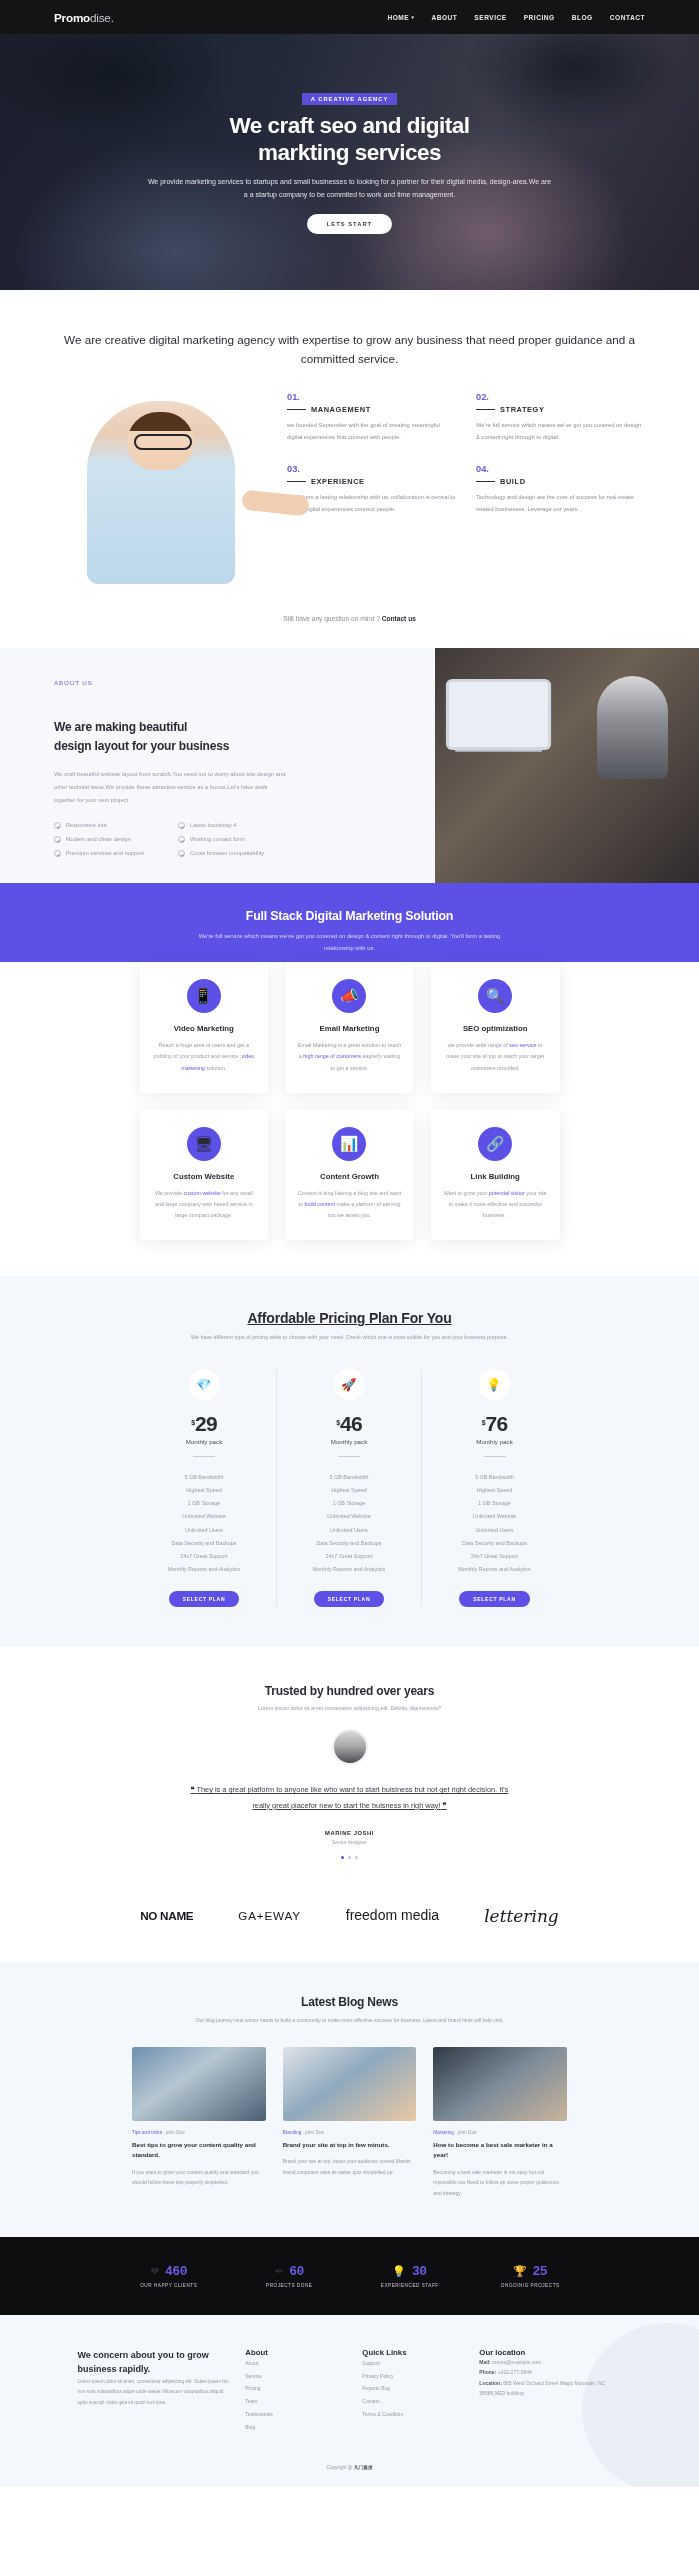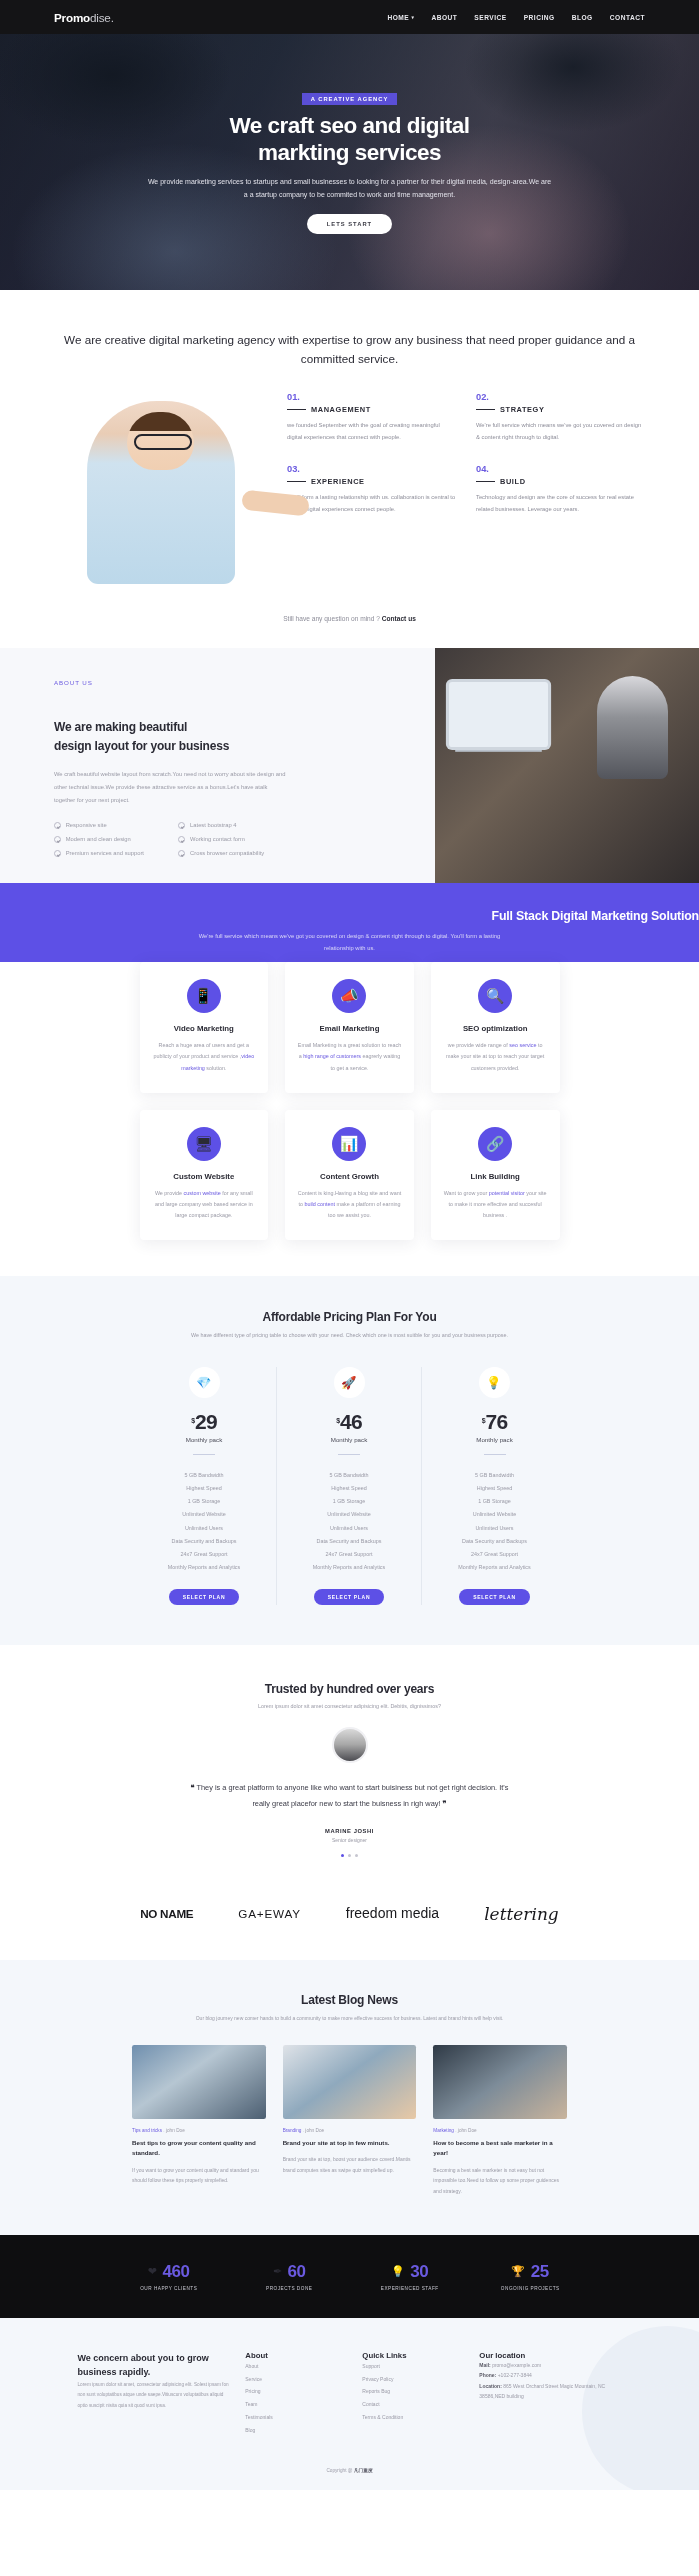--- a/index.html
+++ b/index.html
@@ -114,42 +114,42 @@
     box-shadow:0 0 0 3.1px #cfd6de, 0 11px 0 -6.2px #b9c1cb;
   }
   .about-right:after {
     content:""; position:absolute; right:31px; top:28px; width:71px; height:103px;
     background:linear-gradient(180deg,#d8d8dc 0%,#8f9196 40%,#53555c 100%);
     border-radius:36px 36px 7.8px 7.8px;
   }
 
   
   .fullstack { background:#5d50e6; padding:26.4px 0 44px; text-align:center; }
-  .fullstack h2 { color:#fff; font-size:12.4px; font-weight:700; letter-spacing:-0.2px;text-align:right; }
+  .fullstack h2 { color:#fff; font-size:12.4px; font-weight:700; letter-spacing:-0.2px; }
   .fullstack p { color:#dcd9f8; font-size:5.8px; line-height:2.1; margin:6.2px auto 0; width:326px; }
 
   .cards { margin-top:-36px; padding-bottom:36px; background:#fff; }
   .cards-inner { width:420px; margin:0 auto; display:grid; grid-template-columns:repeat(3,1fr); gap:17px; }
   .card {
     background:#fff; border-radius:3.9px; padding:17px 12.4px 18.6px; text-align:center;
     box-shadow:0 2.3px 15.5px rgba(40,40,80,.09);
   }
   .card-icon {
     width:34px; height:34px; border-radius:50%; margin:0 auto 11px;
     background:#5d50e6; display:flex; align-items:center; justify-content:center;
     font-size:14.8px;
   }
   .card h4 { font-size:7.8px; font-weight:700; margin-bottom:7px; }
   .card p { font-size:5.4px; line-height:2.1; color:#9a9aa6; }
   .card p a { color:#6a5ae0; text-decoration:none; }
   .cards-inner.second { margin-top:17px; }
 
   
   .pricing { background:#f4f7fb; padding:34px 0 40px; text-align:center; }
-  .pricing h2 { font-size:12px; font-weight:700; letter-spacing:-0.2px; }
+  .pricing h2 { font-size:14px; font-weight:700; letter-spacing:-0.2px;text-decoration:underline; }
   .pricing > p { font-size:5.4px; line-height:2.1; color:#9a9aa6; margin:5.4px auto 0; width:326px; }
   .plans { width:435px; margin:26.4px auto 0; display:grid; grid-template-columns:repeat(3,1fr); }
   .plan { padding:0 11px; border-right:0.8px solid #e3e8ef; }
   .plan:last-child { border-right:none; }
   .plan-icon {
     width:31px; height:31px; border-radius:50%; background:#fff; margin:0 auto 12.4px;
     display:flex; align-items:center; justify-content:center; font-size:12.4px;
   }
   .price { font-size:21px; font-weight:700; letter-spacing:-0.8px; line-height:1; }
   .price sup { font-size:7px; font-weight:700; vertical-align:6.2px; margin-right:0.8px; }
@@ -163,21 +163,21 @@
 
   
   .testi { padding:37px 0 26.4px; text-align:center; }
   .testi h2 { font-size:12px; font-weight:700; letter-spacing:-0.2px; }
   .testi > p.sub { font-size:5.4px; color:#9a9aa6; margin-top:6.2px; }
   .avatar {
     width:36px; height:36px; border-radius:50%; margin:18.6px auto 17px;
     background:linear-gradient(180deg,#d9d9d9 0%,#a8a8a8 48%,#4d4d52 100%);
     border:2.3px solid #f0f0f3;
   }
-  .quote { width:334px; margin:4px auto; font-size:7.4px; line-height:2.1; color:#3a3a46; }
+  .quote { width:334px; margin:4px auto; font-size:7.4px; line-height:2.1; color:#3a3a46;text-decoration:underline; }
   .quote .qm { font-weight:700; color:#2b2b35; }
   .testi-name { font-size:5.8px; font-weight:700; letter-spacing:0.6px; margin-top:17px; }
   .testi-role { font-size:5px; color:#9a9aa6; margin-top:3.1px; }
   .dots { display:flex; gap:3.9px; justify-content:center; margin-top:11px; }
   .dot { width:3.1px; height:3.1px; border-radius:50%; background:#c6c6d0; }
   .dot.on { background:#5d50e6; }
 
   
   .brands { display:flex; align-items:center; justify-content:center; gap:45px; padding:20px 0 36px; }
   .brand { color:#18181c; font-size:11.7px; }
@@ -200,21 +200,21 @@
   .post-meta .auth { color:#9a9aa6; }
   .post-title { font-size:6.2px; font-weight:700; line-height:1.7; color:#2b2b35; }
   .post-desc { font-size:5px; line-height:2.1; color:#9a9aa6; margin-top:6.2px; }
 
   
   .stats { background:#0e0e10; padding:26.4px 0; }
   .stats-inner { width:482px; margin:0 auto; display:grid; grid-template-columns:repeat(4,1fr); }
   .stat { text-align:center; }
   .stat-row { display:flex; align-items:center; justify-content:center; gap:5.4px; }
   .stat-ic { font-size:11px; }
-  .stat-num { color:#6a5ae0; font-size:17px; font-weight:700; letter-spacing:-0.4px; }
+  .stat-num { color:#6a5ae0; font-size:13px; font-weight:700; letter-spacing:-0.4px;font-family:Liberation Mono, monospace; }
   .stat-lbl { color:#c9c9d2; font-size:4.7px; letter-spacing:0.5px; margin-top:4.7px; }
 
   
   .footer { background:#f4f7fb; padding:33px 0 17px; position:relative; overflow:hidden; }
   .footer:before {
     content:""; position:absolute; right:-54px; top:7.8px; width:171px; height:171px;
     border-radius:50%; background:#eaeff6;
   }
   .footer-inner {
     position:relative; z-index:2; width:544px; margin:0 auto;

